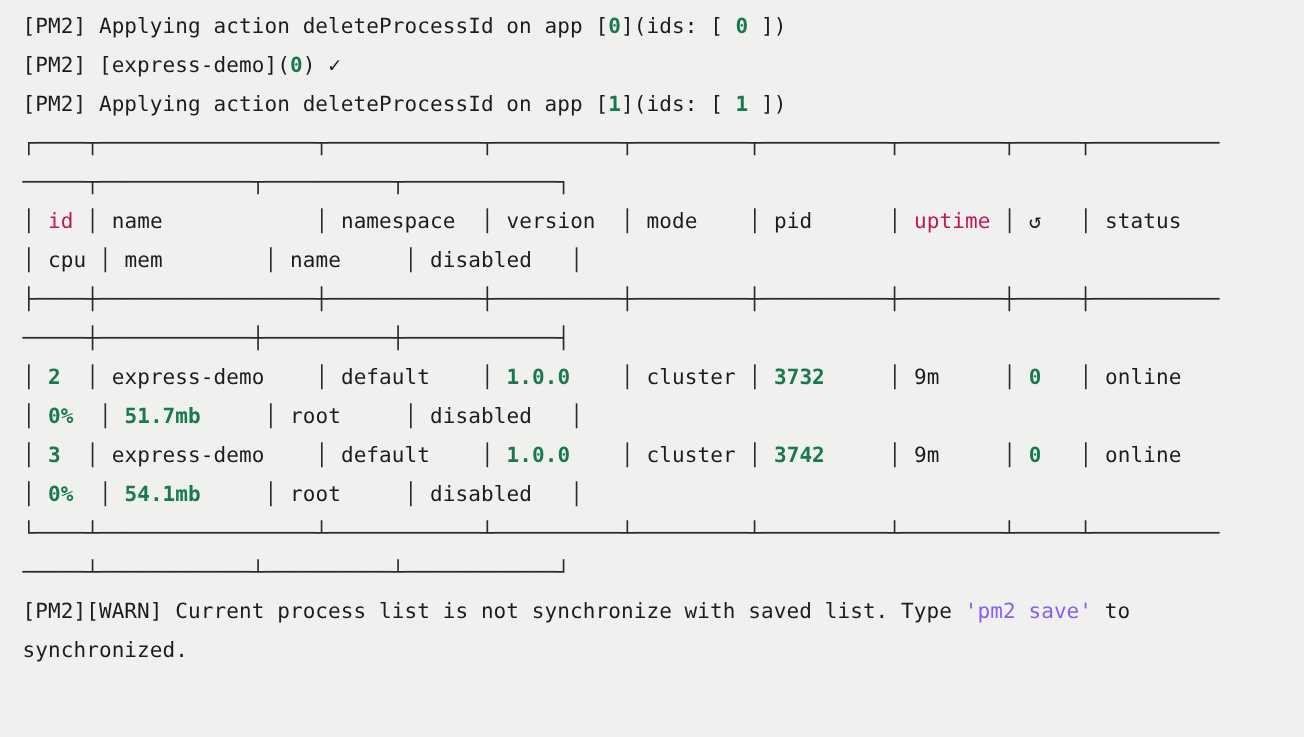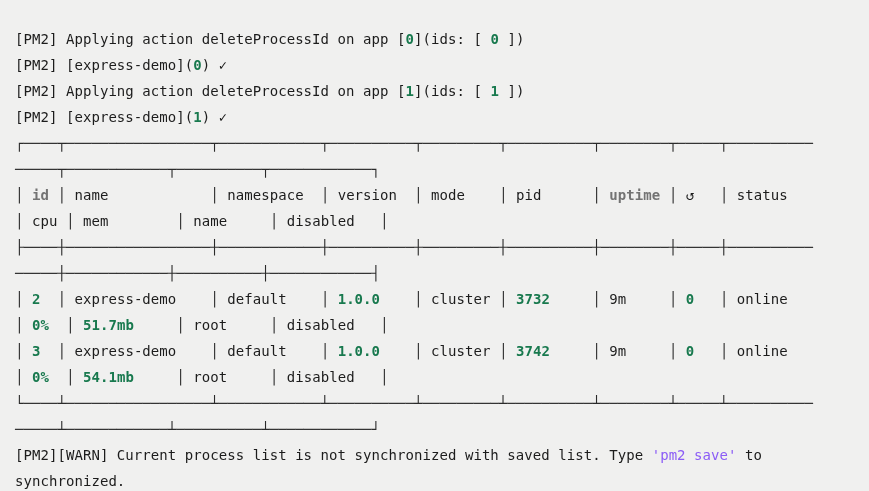--- a/index.html
+++ b/index.html
@@ -19,66 +19,65 @@
     -webkit-font-smoothing: antialiased;
   }
 
   #terminal {
     position: absolute;
     left: 0;
     top: 0;
     width: 869px;
     height: 491px;
     background: #f0f0ef;
-    padding: 26px 0 0 15px;
+    padding: 5px 0 0 15px;
     box-sizing: border-box;
   }
 
   .line {
     white-space: pre;
     height: 26px;
     line-height: 26px;
     letter-spacing: 0.06px;
   }
 
   
   .c-default { color: #1c1c1c; }
   .c-green   { color: #18794e; font-weight: bold; }
   .c-green-n { color: #8b5cf6; }
-  .c-red     { color: #737373; font-weight: bold; margin-top: 28px; }
+  .c-red     { color: #be185d; font-weight: normal; margin-top: 28px; }
   .c-border  { color: #2a2a2a; }
 
   
   .tbl .line { height: 26px; }
 </style>
 </head>
 <body>
 
 <div id="terminal">
 
   <div id="log-block">
       <div class="line"><span class="c-default">[PM2] Applying action deleteProcessId on app </span><span class="c-default">[</span><span class="c-green">0</span><span class="c-default">](ids: [ </span><span class="c-green">0</span><span class="c-default"> ])</span></div>
       <div class="line"><span class="c-default">[PM2] [express-demo](</span><span class="c-green">0</span><span class="c-default">) </span><span class="c-default">✓</span></div>
       <div class="line"><span class="c-default">[PM2] Applying action deleteProcessId on app </span><span class="c-default">[</span><span class="c-green">1</span><span class="c-default">](ids: [ </span><span class="c-green">1</span><span class="c-default"> ])</span></div>
-      <div class="line"><span class="c-default">[PM2] [express-demo](</span><span class="c-green">1</span><span class="c-default">) </span><span class="c-default">✓</span></div>
     </div>
 
   <div class="tbl" id="table-block">
       <div class="line"><span class="c-border">┌────┬─────────────────┬────────────┬──────────┬─────────┬──────────┬────────┬─────┬──────────</span></div>
       <div class="line"><span class="c-border">─────┬────────────┬──────────┬────────────┐</span></div>
       <div class="line"><span class="c-border">│</span><span class="c-red"> id </span><span class="c-border">│</span><span class="c-default"> name            </span><span class="c-border">│</span><span class="c-default"> namespace  </span><span class="c-border">│</span><span class="c-default"> version  </span><span class="c-border">│</span><span class="c-default"> mode    </span><span class="c-border">│</span><span class="c-default"> pid      </span><span class="c-border">│</span><span class="c-red"> uptime </span><span class="c-border">│</span><span class="c-default"> ↺   </span><span class="c-border">│</span><span class="c-default"> status   </span></div>
       <div class="line"><span class="c-border">│</span><span class="c-default"> cpu </span><span class="c-border">│</span><span class="c-default"> mem        </span><span class="c-border">│</span><span class="c-default"> name     </span><span class="c-border">│</span><span class="c-default"> disabled   </span><span class="c-border">│</span></div>
       <div class="line"><span class="c-border">├────┼─────────────────┼────────────┼──────────┼─────────┼──────────┼────────┼─────┼──────────</span></div>
       <div class="line"><span class="c-border">─────┼────────────┼──────────┼────────────┤</span></div>
       <div class="line"><span class="c-border">│</span><span class="c-green"> 2  </span><span class="c-border">│</span><span class="c-default"> express-demo    </span><span class="c-border">│</span><span class="c-default"> default    </span><span class="c-border">│</span><span class="c-green"> 1.0.0    </span><span class="c-border">│</span><span class="c-default"> cluster </span><span class="c-border">│</span><span class="c-green"> 3732     </span><span class="c-border">│</span><span class="c-default"> 9m     </span><span class="c-border">│</span><span class="c-green"> 0   </span><span class="c-border">│</span><span class="c-default"> online   </span></div>
       <div class="line"><span class="c-border">│</span><span class="c-green"> 0%  </span><span class="c-border">│</span><span class="c-green"> 51.7mb     </span><span class="c-border">│</span><span class="c-default"> root     </span><span class="c-border">│</span><span class="c-default"> disabled   </span><span class="c-border">│</span></div>
       <div class="line"><span class="c-border">│</span><span class="c-green"> 3  </span><span class="c-border">│</span><span class="c-default"> express-demo    </span><span class="c-border">│</span><span class="c-default"> default    </span><span class="c-border">│</span><span class="c-green"> 1.0.0    </span><span class="c-border">│</span><span class="c-default"> cluster </span><span class="c-border">│</span><span class="c-green"> 3742     </span><span class="c-border">│</span><span class="c-default"> 9m     </span><span class="c-border">│</span><span class="c-green"> 0   </span><span class="c-border">│</span><span class="c-default"> online   </span></div>
       <div class="line"><span class="c-border">│</span><span class="c-green"> 0%  </span><span class="c-border">│</span><span class="c-green"> 54.1mb     </span><span class="c-border">│</span><span class="c-default"> root     </span><span class="c-border">│</span><span class="c-default"> disabled   </span><span class="c-border">│</span></div>
       <div class="line"><span class="c-border">└────┴─────────────────┴────────────┴──────────┴─────────┴──────────┴────────┴─────┴──────────</span></div>
       <div class="line"><span class="c-border">─────┴────────────┴──────────┴────────────┘</span></div>
     </div>
 
   <div id="warn-block">
-      <div class="line"><span class="c-default">[PM2][WARN] Current process list is not synchronized with saved list. Type </span><span class="c-green-n">'pm2 save'</span><span class="c-default"> to</span></div>
+      <div class="line"><span class="c-default">[PM2][WARN] Current process list is not synchronize with saved list. Type </span><span class="c-green-n">'pm2 save'</span><span class="c-default"> to</span></div>
       <div class="line"><span class="c-default">synchronized.</span></div>
     </div>
 
 </div>
 
 </body></html>

